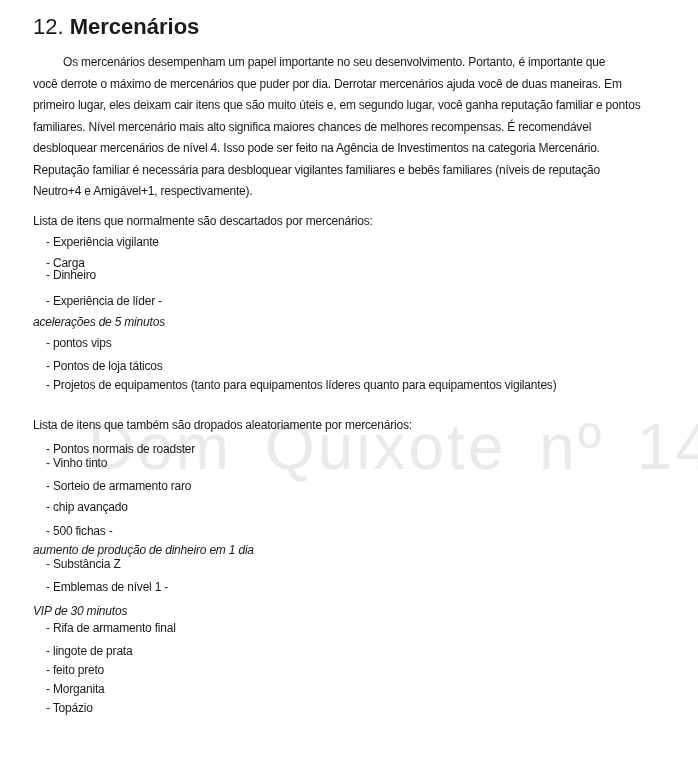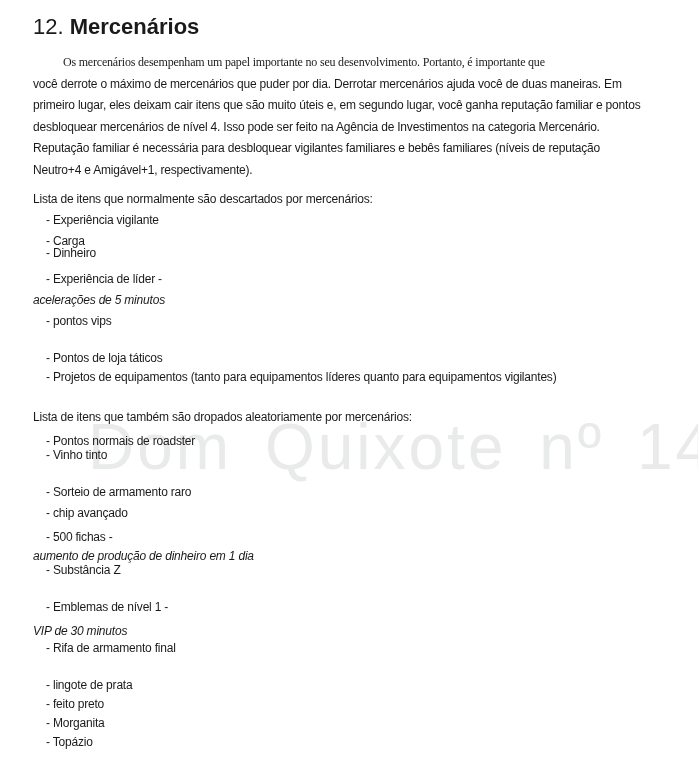--- a/index.html
+++ b/index.html
@@ -46,43 +46,44 @@
     line-height:16px;
     white-space:nowrap;
   }
   .intro{margin-top:12px;}
   .intro .line{
     font-size:12px;
     letter-spacing:-0.2px;
     line-height:21.5px;
     white-space:nowrap;
   }
-  .intro .line.first{text-indent:30px;font-family:Liberation Serif, serif;}
+  .intro .line.first{text-indent:30px;}
   .list-heading{margin-top:10px;}
   .item{padding-left:13px;}
   .item.cont{padding-left:0;font-style:italic;}
   .mn4{margin-top:-4px}.mn2{margin-top:-2px}.m1{margin-top:1px}
   .m3{margin-top:3px}.m4{margin-top:8px}.m5{margin-top:5px}
-  .m7{margin-top:21px}.m10{margin-top:10px}.m24{margin-top:24px}
+  .m7{margin-top:7px}.m10{margin-top:10px}.m24{margin-top:24px}
 </style>
 </head>
 <body>
 
 <div class="page">
 
   <div class="watermark">Dom Quixote nº 1447</div>
 
   <div class="content">
 
     <h1 class="title"><span class="t-num">12.</span> <span class="t-name">Mercenários</span></h1>
 
     <div class="intro">
       <div class="line first">Os mercenários desempenham um papel importante no seu desenvolvimento. Portanto, é importante que</div>
       <div class="line">você derrote o máximo de mercenários que puder por dia. Derrotar mercenários ajuda você de duas maneiras. Em</div>
       <div class="line">primeiro lugar, eles deixam cair itens que são muito úteis e, em segundo lugar, você ganha reputação familiar e pontos</div>
+      <div class="line">familiares. Nível mercenário mais alto significa maiores chances de melhores recompensas. É recomendável</div>
       <div class="line">desbloquear mercenários de nível 4. Isso pode ser feito na Agência de Investimentos na categoria Mercenário.</div>
       <div class="line">Reputação familiar é necessária para desbloquear vigilantes familiares e bebês familiares (níveis de reputação</div>
       <div class="line">Neutro+4 e Amigável+1, respectivamente).</div>
     </div>
 
     <div>
       <div class="txt list-heading">Lista de itens que normalmente são descartados por mercenários:</div>
       <div class="txt item m5">- Experiência vigilante</div>
       <div class="txt item m5">- Carga</div>
       <div class="txt item mn4">- Dinheiro</div>

